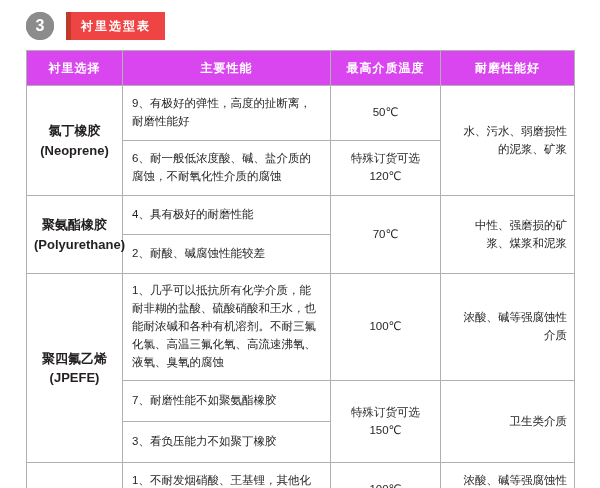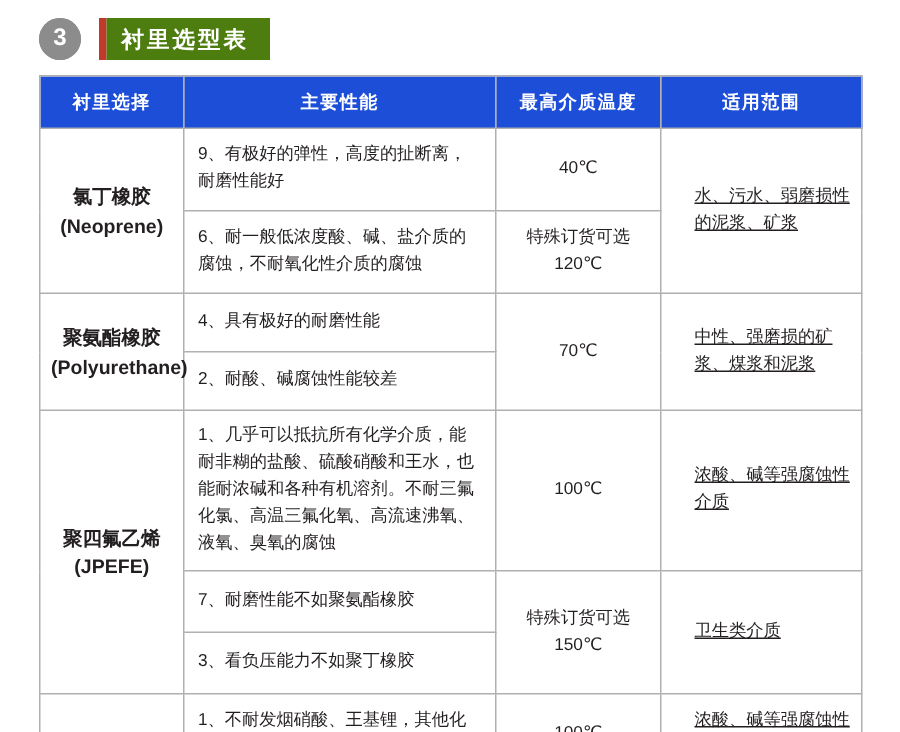--- a/index.html
+++ b/index.html
@@ -48,23 +48,23 @@
     display: flex;
     align-items: stretch;
     height: 28px;
   }
   .title-bar {
     width: 5px;
     background: #c0392b;
     flex: none;
   }
   .title-box {
-    background: #4d7c0f;
+    background: #ef4444;
     color: #ffffff;
-    font-size: 15px;
+    font-size: 12px;
     font-weight: bold;
     letter-spacing: 2px;
     padding: 0 14px 0 10px;
     display: flex;
     align-items: center;
   }
   
   .table-wrap {
     position: absolute;
     left: 26px;
@@ -78,21 +78,21 @@
   }
   th, td {
     border: 1px solid #b0b0b0;
     font-size: 11.5px;
     line-height: 1.55;
     color: #231f20;
     padding: 5px 7px;
     vertical-align: middle;
   }
   thead th {
-    background: #1d4ed8;
+    background: #d946ef;
     color: #ffffff;
     font-weight: bold;
     font-size: 12px;
     text-align: center;
     height: 26px;
     padding: 4px 4px;
     letter-spacing: 1px;
   }
   td.c1 {
     text-align: center;
@@ -102,23 +102,22 @@
   }
   td.c2 {
     text-align: left;
     padding-left: 9px;
     padding-right: 9px;
   }
   td.c3 {
     text-align: center;
   }
   td.c4 {
-    text-align: left;
+    text-align: right;
     padding-left: 22px;
-    text-decoration: underline;
   }
   .col1 { width: 96px; }
   .col2 { width: 208px; }
   .col3 { width: 110px; }
   .col4 { width: 134px; }
 </style>
 </head>
 <body>
 
 <div class="page">
@@ -137,32 +136,32 @@
         <col class="col1">
         <col class="col2">
         <col class="col3">
         <col class="col4">
       </colgroup>
       <thead>
         <tr>
           <th>衬里选择</th>
           <th>主要性能</th>
           <th>最高介质温度</th>
-          <th>适用范围</th>
+          <th>耐磨性能好</th>
         </tr>
       </thead>
       <tbody>
 
         <tr>
           <td class="c1" rowspan="2">
             <div>氯丁橡胶</div>
             <div>(Neoprene)</div>
           </td>
           <td class="c2" style="height:44px">9、有极好的弹性，高度的扯断离，耐磨性能好</td>
-          <td class="c3">40℃</td>
+          <td class="c3">50℃</td>
           <td class="c4" rowspan="2">水、污水、弱磨损性的泥浆、矿浆</td>
         </tr>
         <tr>
           <td class="c2" style="height:44px">6、耐一般低浓度酸、碱、盐介质的腐蚀，不耐氧化性介质的腐蚀</td>
           <td class="c3">特殊订货可选120℃</td>
         </tr>
 
         <tr>
           <td class="c1" rowspan="2">
             <div>聚氨酯橡胶</div>

